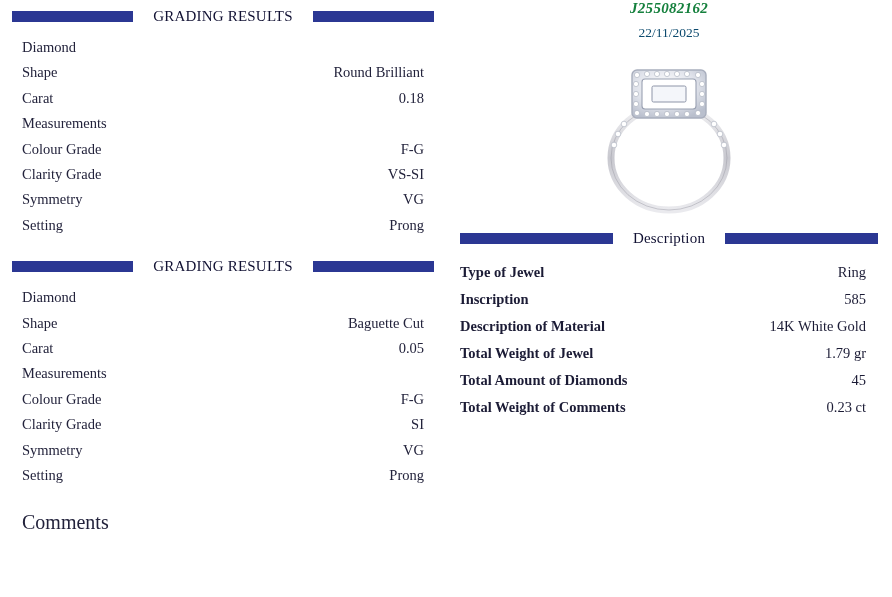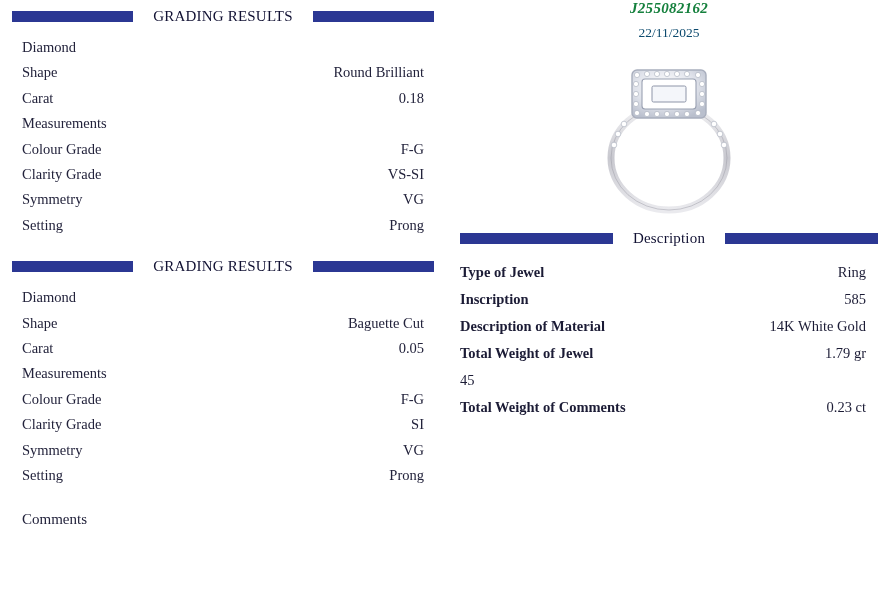--- a/index.html
+++ b/index.html
@@ -70,21 +70,21 @@
   .spec-label {
     text-align: left;
     white-space: nowrap;
   }
   .spec-value {
     text-align: right;
     white-space: nowrap;
   }
   .comments {
     margin: 22px 22px 0 22px;
-    font-size: 15px;
+    font-size: 20px;
     color: #22223b;
   }
   
   .logo-wrap {
     text-align: center;
     padding-top: 6px;
   }
   .logo-svg {
     display: block;
     margin: 0 auto;
@@ -311,20 +311,21 @@
       </div>
       <div class="desc-row">
         <span class="desc-label">Description of Material</span>
         <span class="desc-value">14K White Gold</span>
       </div>
       <div class="desc-row">
         <span class="desc-label">Total Weight of Jewel</span>
         <span class="desc-value">1.79 gr</span>
       </div>
       <div class="desc-row">
+        <span class="desc-label">Total Amount of Diamonds</span>
         <span class="desc-value">45</span>
       </div>
       <div class="desc-row">
         <span class="desc-label">Total Weight of Comments</span>
         <span class="desc-value">0.23 ct</span>
       </div>
     </div>
   </div>
 </div>
 

